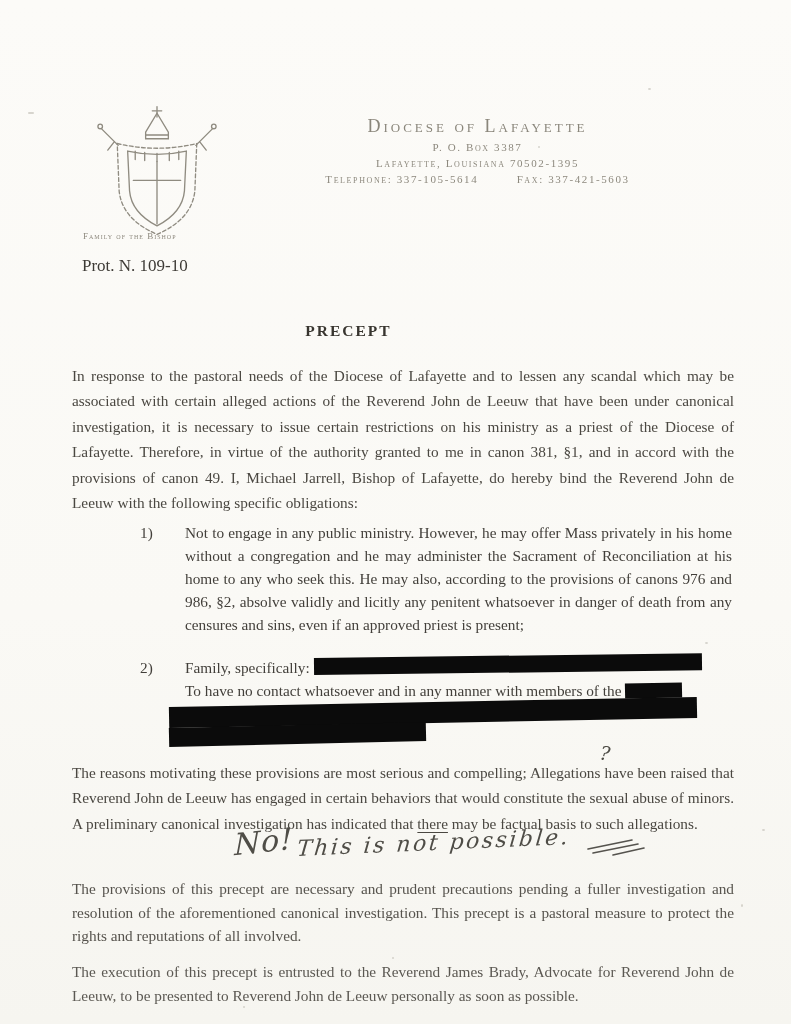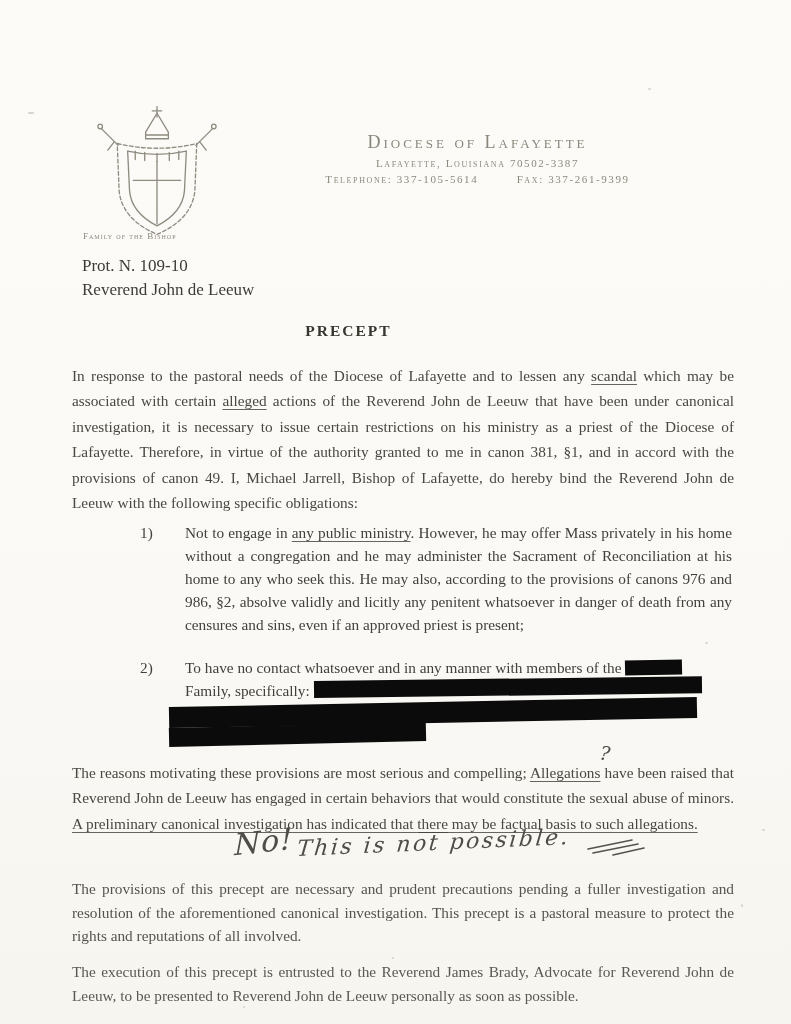--- a/index.html
+++ b/index.html
@@ -8,21 +8,21 @@
     position:relative;width:791px;height:1024px;overflow:hidden;
     background:linear-gradient(180deg,#fcfbf8 0%,#faf9f5 60%,#f6f5f0 100%);
     font-family:"Liberation Serif",serif;color:#46433e;
   }
   
   .crest{position:absolute;left:86px;top:102px;width:142px;height:136px;}
   .office{
     position:absolute;left:83px;top:231px;width:150px;
     font-variant:small-caps;font-size:9px;letter-spacing:1px;color:#8d897e;
   }
-  .lh{position:absolute;left:240px;top:132px;width:475px;text-align:center;color:#8d897e;}
+  .lh{position:absolute;left:240px;top:116px;width:475px;text-align:center;color:#8d897e;}
   .lh-org{font-variant:small-caps;font-size:18px;letter-spacing:3px;color:#8a867b;}
   .lh-line{font-variant:small-caps;font-size:11px;letter-spacing:1.6px;margin-top:4px;}
   .lh-contact span{display:inline-block;}
   .lh-contact span + span{margin-left:34px;}
   
   .prot{position:absolute;left:82px;top:254px;font-size:17px;line-height:23.5px;color:#3e3b36;}
   
   .title{
     position:absolute;left:0;top:322px;width:697px;text-align:center;
     font-size:15.5px;font-weight:bold;letter-spacing:2px;color:#38352f;
@@ -35,21 +35,21 @@
   .provisions{top:877px;line-height:23.6px;color:#56534d;}
   .execution{top:960px;line-height:23.6px;color:#5b5852;}
   
   .obligation{position:absolute;left:140px;width:592px;font-size:15.3px;line-height:23px;color:#423f3a;}
   .ob1{top:521px;}
   .ob2{top:656px;}
   .ob-num{position:absolute;left:0;top:0;}
   .ob-text{margin-left:45px;text-align:justify;}
   .ob-line{height:23px;white-space:nowrap;}
   
-  .hu{text-decoration:underline;text-decoration-thickness:1.2px;text-underline-offset:2.5px;
+  .hu{text-decoration-thickness:1.2px;text-underline-offset:2.5px;
       text-decoration-color:rgba(66,62,55,.8);}
   .hu.strike{text-decoration-line:underline line-through;text-decoration:underline;}
   
   .redact{display:inline-block;background:#0b0b0b;vertical-align:-2px;}
   .r-a{width:57px;height:15px;transform:rotate(-1.2deg);}
   .r-b{width:388px;height:17px;transform:rotate(-0.7deg);transform-origin:left center;}
   .bar{position:absolute;background:#0b0b0b;}
   .bar3{left:169px;top:702px;width:528px;height:21px;transform:rotate(-1.1deg);}
   .bar4{left:169px;top:725px;width:257px;height:19px;transform:rotate(-1.3deg);}
   
@@ -77,46 +77,46 @@
       <path d="M33 42 Q75 52 117 42 L115 92 Q112 122 75 138 Q38 122 35 92 Z" stroke-dasharray="4 2.5"></path>
       <path d="M44 50 Q75 57 106 50 L104 92 Q102 115 75 129 Q48 115 46 92 Z"></path>
       <path d="M52 50 V59 M62 51.5 V60 M75 52.5 V61 M88 51.5 V60 M98 50 V59"></path>
       <path d="M75 61 V127 M50 81 H100"></path>
     </g>
   </svg>
   <div class="office">Family of the Bishop</div>
 
   <div class="lh">
     <div class="lh-org">Diocese of Lafayette</div>
-    <div class="lh-line">Lafayette, Louisiana 70502-3387</div>
+    <div class="lh-line">P. O. Box 3387</div>
+    <div class="lh-line">Lafayette, Louisiana 70502-1395</div>
     <div class="lh-line lh-contact">
       <span>Telephone: 337-105-5614</span>
-      <span>Fax: 337-261-9399</span>
+      <span>Fax: 337-421-5603</span>
     </div>
   </div>
 
   <div class="prot">
     <div>Prot. N. 109-10</div>
-    <div>Reverend John de Leeuw</div>
   </div>
 
   <div class="title">PRECEPT</div>
 
   <p class="para intro"><span>In response to the pastoral needs of the Diocese of Lafayette and to lessen any </span><span class="hu">scandal</span><span> which may be associated with certain </span><span class="hu">alleged</span><span> actions of the Reverend John de Leeuw that have been under canonical investigation, it is necessary to issue certain restrictions on his ministry as a priest of the Diocese of Lafayette. Therefore, in virtue of the authority granted to me in canon 381, §1, and in accord with the provisions of canon 49. I, Michael Jarrell, Bishop of Lafayette, do hereby bind the Reverend John de Leeuw with the following specific obligations:</span></p>
 
   <div class="obligation ob1">
     <span class="ob-num">1)</span>
     <div class="ob-text"><span>Not to engage in </span><span class="hu">any public ministry</span><span>. However, he may offer Mass privately in his home without a congregation and he may administer the Sacrament of Reconciliation at his home to any who seek this. He may also, according to the provisions of canons 976 and 986, §2, absolve validly and licitly any penitent whatsoever in danger of death from any censures and sins, even if an approved priest is present;</span></div>
   </div>
 
   <div class="obligation ob2">
     <span class="ob-num">2)</span>
     <div class="ob-text">
+      <div class="ob-line"><span>Family, specifically: </span><span class="redact r-b"></span></div>
       <div class="ob-line"><span>To have no contact whatsoever and in any manner with members of the </span><span class="redact r-a"></span></div>
-      <div class="ob-line"><span>Family, specifically: </span><span class="redact r-b"></span></div>
     </div>
   </div>
   <div class="bar bar3"></div>
   <div class="bar bar4"></div>
 
   <p class="para reasons"><span>The reasons motivating these provisions are most serious and compelling; </span><span class="hu">Allegations</span><span> have been raised that Reverend John de Leeuw has engaged in certain behaviors that would constitute the sexual abuse of minors. </span><span class="hu">A preliminary canonical investigation has indicated that </span><span class="hu strike">there</span><span class="hu"> may be factual basis to such allegations.</span></p>
 
   <span class="hand hand-q">?</span>
   <span class="hand hand-no">No!</span>
   <span class="hand hand-note">This is not possible.</span>

